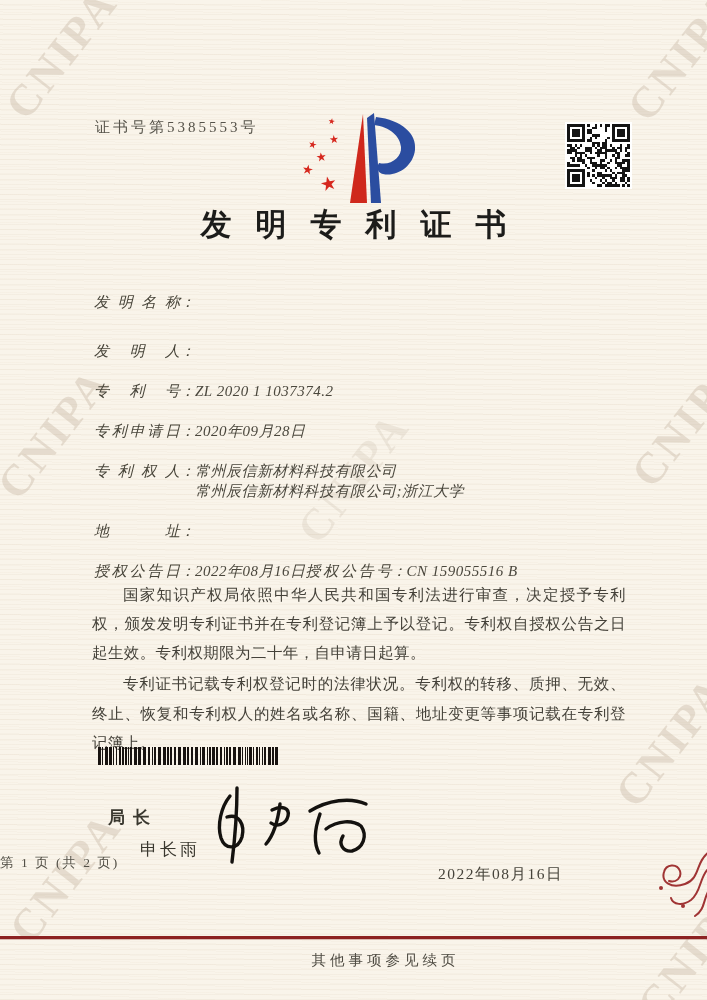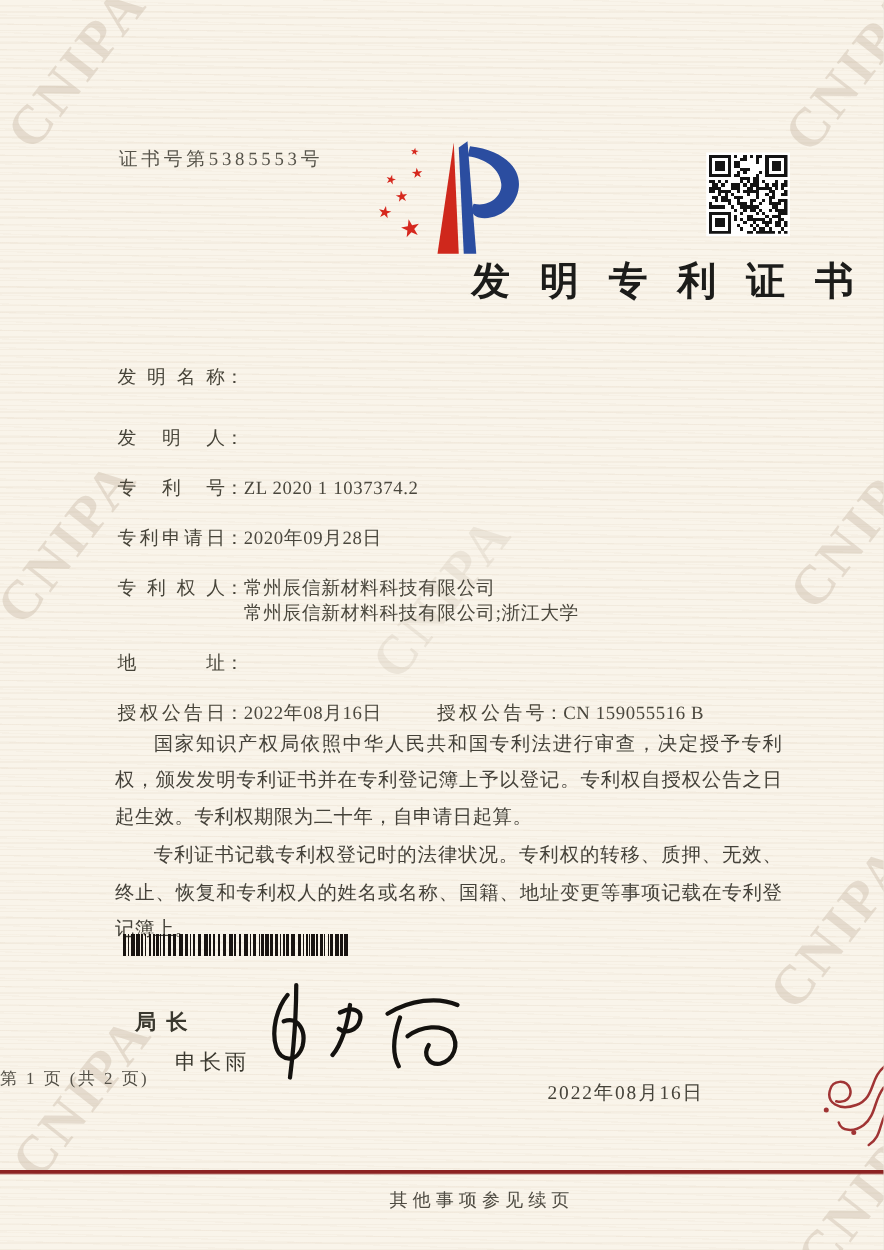--- a/index.html
+++ b/index.html
@@ -17,35 +17,35 @@
     font-size:44px;letter-spacing:3px;color:rgba(187,170,148,.33);
     transform:rotate(-52deg);white-space:nowrap;pointer-events:none;user-select:none;
   }
   .cert-no{position:absolute;left:95px;top:118px;font-size:15px;letter-spacing:3px;color:#56534a;}
   
   .logo{position:absolute;left:282px;top:110px;width:145px;height:97px;}
   .logo .star{position:absolute;color:#d6281e;line-height:1;}
   .logo svg{position:absolute;left:52px;top:0;}
   .qr{position:absolute;left:565px;top:122px;width:63px;height:63px;background:#fff;padding:2px;}
   .title{
-    position:absolute;left:0;top:204px;width:100%;margin:0;text-align:right;
+    position:absolute;left:0;top:204px;width:100%;margin:0;text-align:center;
     font-size:31px;font-weight:700;color:#1c1c1a;letter-spacing:24px;text-indent:24px;
   }
   
-  .fields{position:absolute;left:94px;top:292px;width:528px;font-size:15px;}
+  .fields{position:absolute;left:94px;top:292px;width:528px;font-size:15px;font-style:italic;}
   .row{display:flex;margin-bottom:20px;line-height:20px;}
   .row.gap-lg{margin-bottom:29px;}
   .lbl{
     display:inline-block;width:86px;text-align:justify;text-align-last:justify;
     flex:0 0 86px;color:#474439;
   }
   .colon{flex:0 0 14px;color:#474439;}
   .val{color:#4a473d;letter-spacing:.5px;}
   .val .v2{display:block;}
-  .pair2{margin-left:44px;display:flex;}
+  .pair2{display:flex;}
   .pair2 .lbl{width:86px;flex-basis:86px;}
   
   .paras{position:absolute;left:92px;top:582px;width:534px;}
   .paras p{
     margin:0 0 2px 0;font-size:15.5px;line-height:1.88;text-align:justify;
     text-indent:2em;color:#45423a;letter-spacing:.4px;font-family:Liberation Mono, monospace;
   }
   .barcode{position:absolute;left:98px;top:747px;}
   .sig-title{position:absolute;left:108px;top:806px;font-size:17px;letter-spacing:8px;color:#3a382f;font-weight:bold;}
   .sig-name{position:absolute;left:96px;top:838px;font-size:17px;letter-spacing:3px;color:#3a382f;margin-left:44px;}

